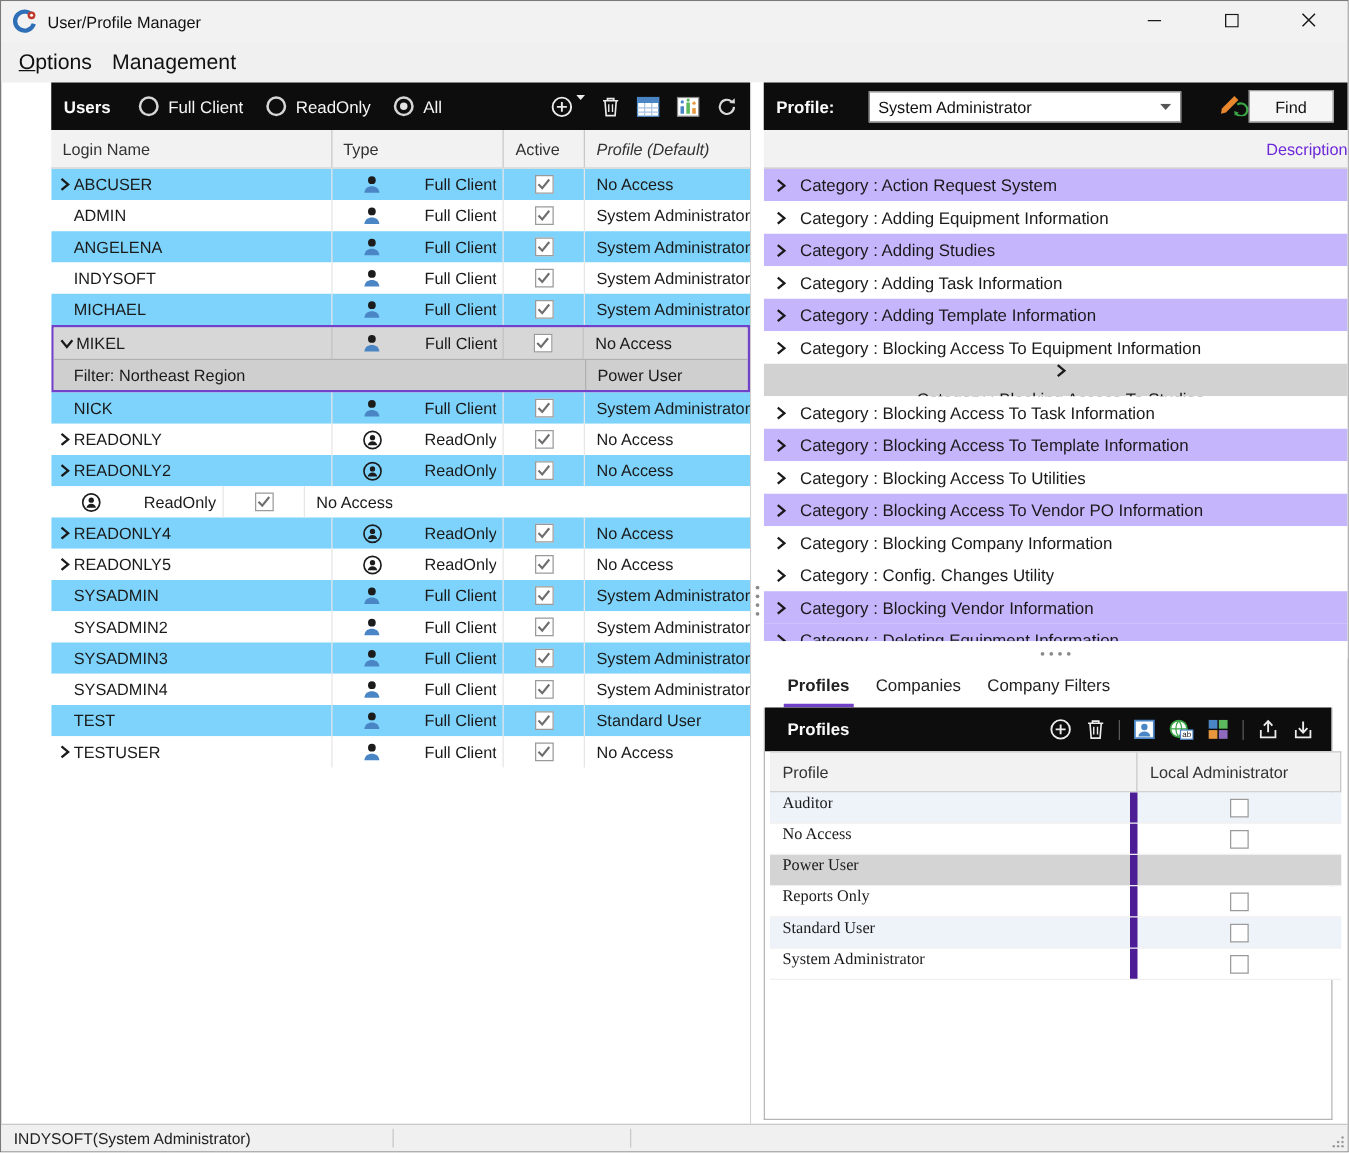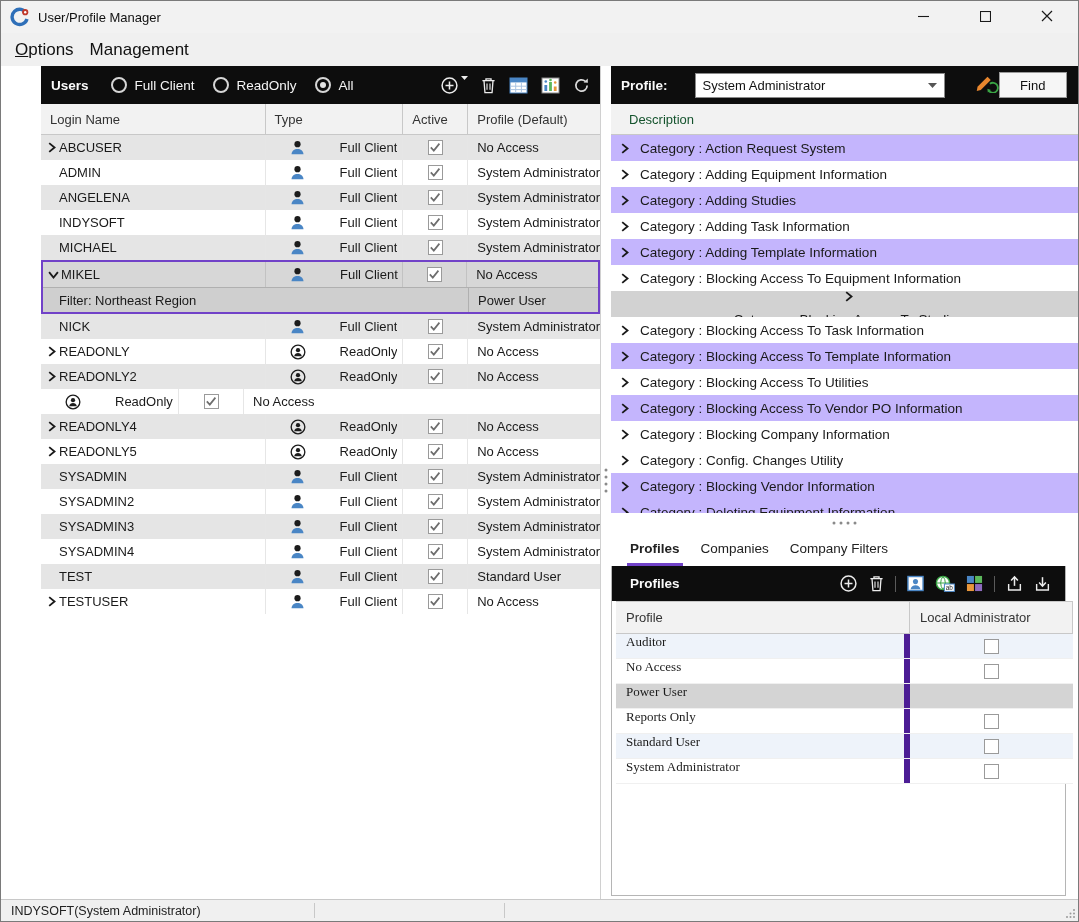--- a/index.html
+++ b/index.html
@@ -35,25 +35,25 @@
   .radio-opt { display: flex; align-items: center; gap: 8px; }
   .radio { width: 16px; height: 16px; border-radius: 50%; border: 2px solid #d6d6d6; position: relative; flex: none; }
   .radio.sel::after { content: ''; position: absolute; inset: 3px; border-radius: 50%; background: #e3e3e3; }
   .radio-label { color: #f5f5f5; font-size: 13.5px; }
   .toolbar { margin-left: auto; display: flex; align-items: center; gap: 13px; }
   .tb-btn { display: flex; align-items: flex-start; gap: 2px; }
   .tb-divider { width: 1px; height: 16px; background: #5a5a5a; }
 
   .users-colheader { display: flex; height: 31px; background: #f2f2f2; border-bottom: 1px solid #c8c8c8; flex: none; }
   .hcell { display: flex; align-items: center; padding-left: 9px; border-right: 1px solid #c8c8c8; color: #333; font-size: 13px; overflow: hidden; white-space: nowrap; }
-  .w0 { width: 225px; } .w1 { width: 138px; } .w2 { width: 65px; } .w3 { width: 132px; border-right: none; }
+  .w0 { width: 225px; } .w1 { width: 138px; } .w2 { width: 65px; } .w3 { width: 132px; border-right: none; font-style: italic; }
 
   .users-body { flex: 1; overflow: hidden; background: #fff; }
   .urow { display: flex; height: 25px; background: #fff; }
-  .urow.alt { background: #e5e5e5; }
+  .urow.alt { background: #7dd3fc; }
   .ucell { height: 100%; display: flex; align-items: center; border-right: 1px solid #e6e6e6; overflow: hidden; }
   .c0 { width: 225px; padding-left: 5px; }
   .c1 { width: 138px; }
   .c2 { width: 65px; justify-content: center; }
   .c3 { width: 132px; padding-left: 9px; border-right: none; }
   .expand { width: 13px; display: flex; align-items: center; flex: none; }
   .cat-expand { display: flex; align-items: center; flex: none; }
   .login-text, .cell-text, .type-text { white-space: nowrap; overflow: hidden; font-size: 13px; }
   .type-icon { margin-left: 24px; width: 16px; display: flex; justify-content: center; flex: none; }
   .type-text { margin-left: 34px; }
@@ -72,21 +72,21 @@
 
   
   .right-panel { flex: 1; display: flex; flex-direction: column; min-width: 0; background: #fff; }
   .profile-header { height: 38px; padding: 0 11px 0 10px; }
   .dropdown { margin-left: 27px; width: 250px; height: 25px; background: #fff; border: 1px solid #8a8a8a; display: flex; align-items: center; padding: 0 7px; color: #111; flex: none; }
   .dd-text { flex: 1; font-size: 13px; white-space: nowrap; overflow: hidden; }
   .dd-caret { display: flex; flex: none; }
   .sync-btn { margin-left: 31px; display: flex; }
   .find-btn { margin-left: auto; width: 86px; height: 26px; background: #f6f6f6; border: 1px solid #9a9a9a; font-size: 13px; font-family: inherit; color: #111; }
 
-  .desc-header { height: 31px; background: #f2f2f2; border-bottom: 1px solid #c8c8c8; display: flex; align-items: center; padding-left: 18px; color: #14532d; flex: none; }
+  .desc-header { height: 31px; background: #f2f2f2; border-bottom: 1px solid #c8c8c8; display: flex; align-items: center; padding-left: 18px; color: #6d28d9; flex: none; justify-content: flex-end; }
   .categories { height: 378px; overflow: hidden; flex: none; }
   .cat-row { height: 26px; display: flex; align-items: center; padding-left: 8px; gap: 10px; font-size: 13.5px; background: #fff; }
   .cat-row.alt { background: #c4b5fd; }
   .cat-row.selected { background: #d2d2d2; flex-direction: column; }
   .cat-text { white-space: nowrap; overflow: hidden; }
 
   .bottom-section { flex: 1; display: flex; flex-direction: column; min-height: 0; padding-right: 12px; }
   .tabs { height: 39px; display: flex; align-items: flex-end; padding-left: 16px; gap: 15px; flex: none; }
   .tab { padding: 8px 3px 7px; font-size: 13.5px; color: #222; border-bottom: 3px solid transparent; }
   .tab.active { font-weight: bold; border-bottom-color: #7142c8; }

